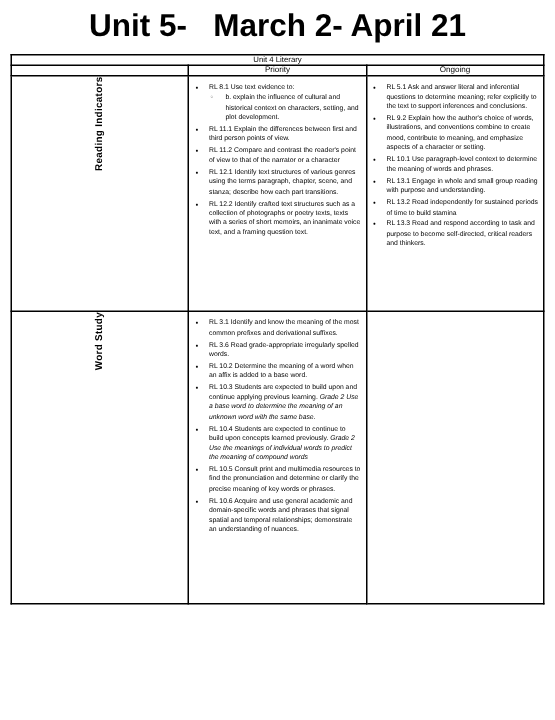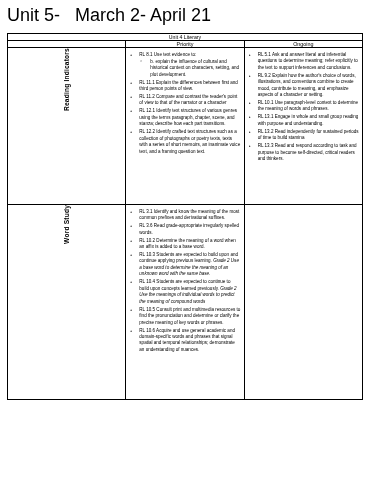--- a/index.html
+++ b/index.html
@@ -15,23 +15,23 @@
     overflow: hidden;
   }
   .page {
     width: 370px;
     height: 480px;
     position: relative;
     box-sizing: border-box;
     padding: 0 7px;
   }
   .doc-title {
-    text-align: left;
-    font-size: 18px;
-    font-weight: normal;
+    text-align: center;
+    font-size: 21px;
+    font-weight: bold;
     letter-spacing: 0px;
     line-height: 1.1;
     padding: 6px 0 7px 0;
     color: #000;
     white-space: pre;
   }
   table.grid {
     width: 356px;
     border-collapse: collapse;
     table-layout: fixed;

